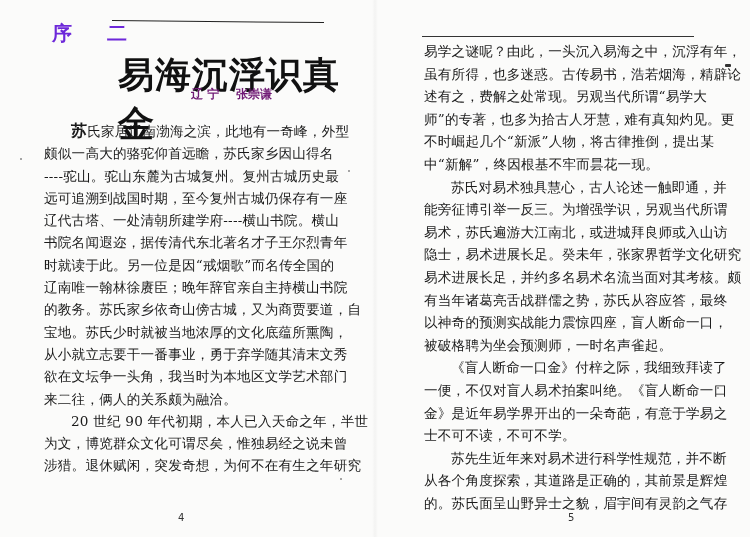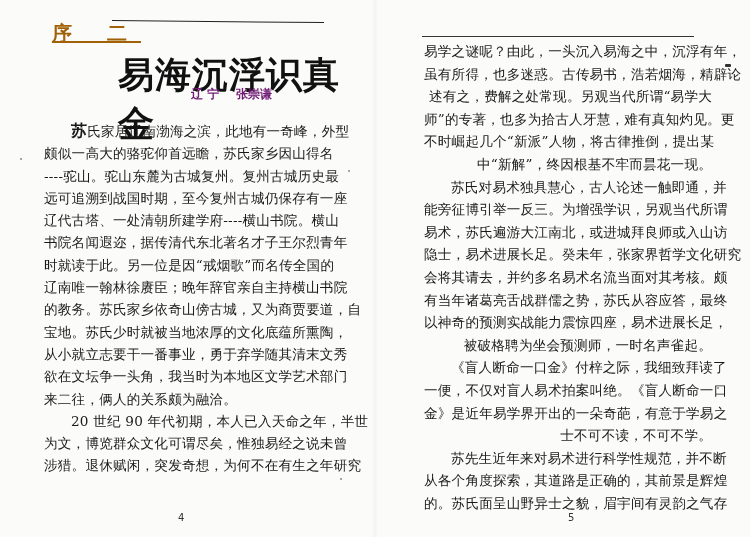--- a/index.html
+++ b/index.html
@@ -12,22 +12,21 @@
   }
   .spread { position: absolute; inset: 0; }
   .page { position: absolute; top: 0; height: 537px; }
   .page-left { left: 0; width: 375px; }
   .page-right { left: 375px; width: 375px; }
 
   .section-label {
     position: absolute; left: 52px; top: 20px;
     font-family: "DejaVu Sans", sans-serif;
     font-size: 20px; font-weight: bold; letter-spacing: 14px;
-    color: #a16207;
-    text-decoration: underline;
+    color: #6d28d9;
   }
   .section-rule {
     position: absolute; left: 112px; top: 21px; width: 212px; height: 1px;
     background: #222; transform: rotate(0.6deg);
   }
   .headline {
     position: absolute; left: 118px; top: 51px;
     font-family: "DejaVu Sans", sans-serif;
     font-size: 36px; font-weight: bold; letter-spacing: 1px;
     color: #111;
@@ -41,21 +40,21 @@
   }
 
   .body-lines { position: absolute; margin: 0; padding: 0; list-style: none; }
   .page-left .body-lines { left: 44px; top: 120px; width: 288px; }
   .page-right .body-lines { left: 49px; top: 40px; width: 288px; }
   .line {
     height: 22.3px; line-height: 22.3px;
     font-size: 13.6px; white-space: nowrap; overflow: visible;
     letter-spacing: 0.2px;
   }
-  .page-right .line { height: 22.6px; line-height: 22.6px; text-align: right; }
+  .page-right .line { height: 22.6px; line-height: 22.6px; }
   .line.indent { padding-left: 27px; }
   .drop { font-weight: bold; font-size: 16px; font-family: "DejaVu Sans", sans-serif; }
 
   .top-rule-right {
     position: absolute; left: 47px; top: 36px; width: 272px; height: 1px;
     background: #333;
   }
   .page-number {
     position: absolute; top: 512px;
     font-size: 10px; font-family: "DejaVu Sans", sans-serif; color: #333;
@@ -112,23 +111,23 @@
       <li class="line">易学之谜呢？由此，一头沉入易海之中，沉浮有年，</li>
       <li class="line">虽有所得，也多迷惑。古传易书，浩若烟海，精辟论</li>
       <li class="line">述有之，费解之处常现。另观当代所谓“易学大</li>
       <li class="line">师”的专著，也多为拾古人牙慧，难有真知灼见。更</li>
       <li class="line">不时崛起几个“新派”人物，将古律推倒，提出某</li>
       <li class="line">中“新解”，终因根基不牢而昙花一现。</li>
       <li class="line indent">苏氏对易术独具慧心，古人论述一触即通，并</li>
       <li class="line">能旁征博引举一反三。为增强学识，另观当代所谓</li>
       <li class="line">易术，苏氏遍游大江南北，或进城拜良师或入山访</li>
       <li class="line">隐士，易术进展长足。癸未年，张家界哲学文化研究</li>
-      <li class="line">会将其请去，并约多名易术名流当面对其考核。颇</li>
+      <li class="line">易术进展长足，并约多名易术名流当面对其考核。颇</li>
       <li class="line">有当年诸葛亮舌战群儒之势，苏氏从容应答，最终</li>
-      <li class="line">以神奇的预测实战能力震惊四座，易术进展长足，</li>
+      <li class="line">以神奇的预测实战能力震惊四座，盲人断命一口，</li>
       <li class="line">被破格聘为坐会预测师，一时名声雀起。</li>
       <li class="line indent">《盲人断命一口金》付梓之际，我细致拜读了</li>
       <li class="line">一便，不仅对盲人易术拍案叫绝。《盲人断命一口</li>
       <li class="line">金》是近年易学界开出的一朵奇葩，有意于学易之</li>
       <li class="line">士不可不读，不可不学。</li>
       <li class="line indent">苏先生近年来对易术进行科学性规范，并不断</li>
       <li class="line">从各个角度探索，其道路是正确的，其前景是辉煌</li>
       <li class="line">的。苏氏面呈山野异士之貌，眉宇间有灵韵之气存</li>
     </ul>
     <div class="page-number">5</div>

